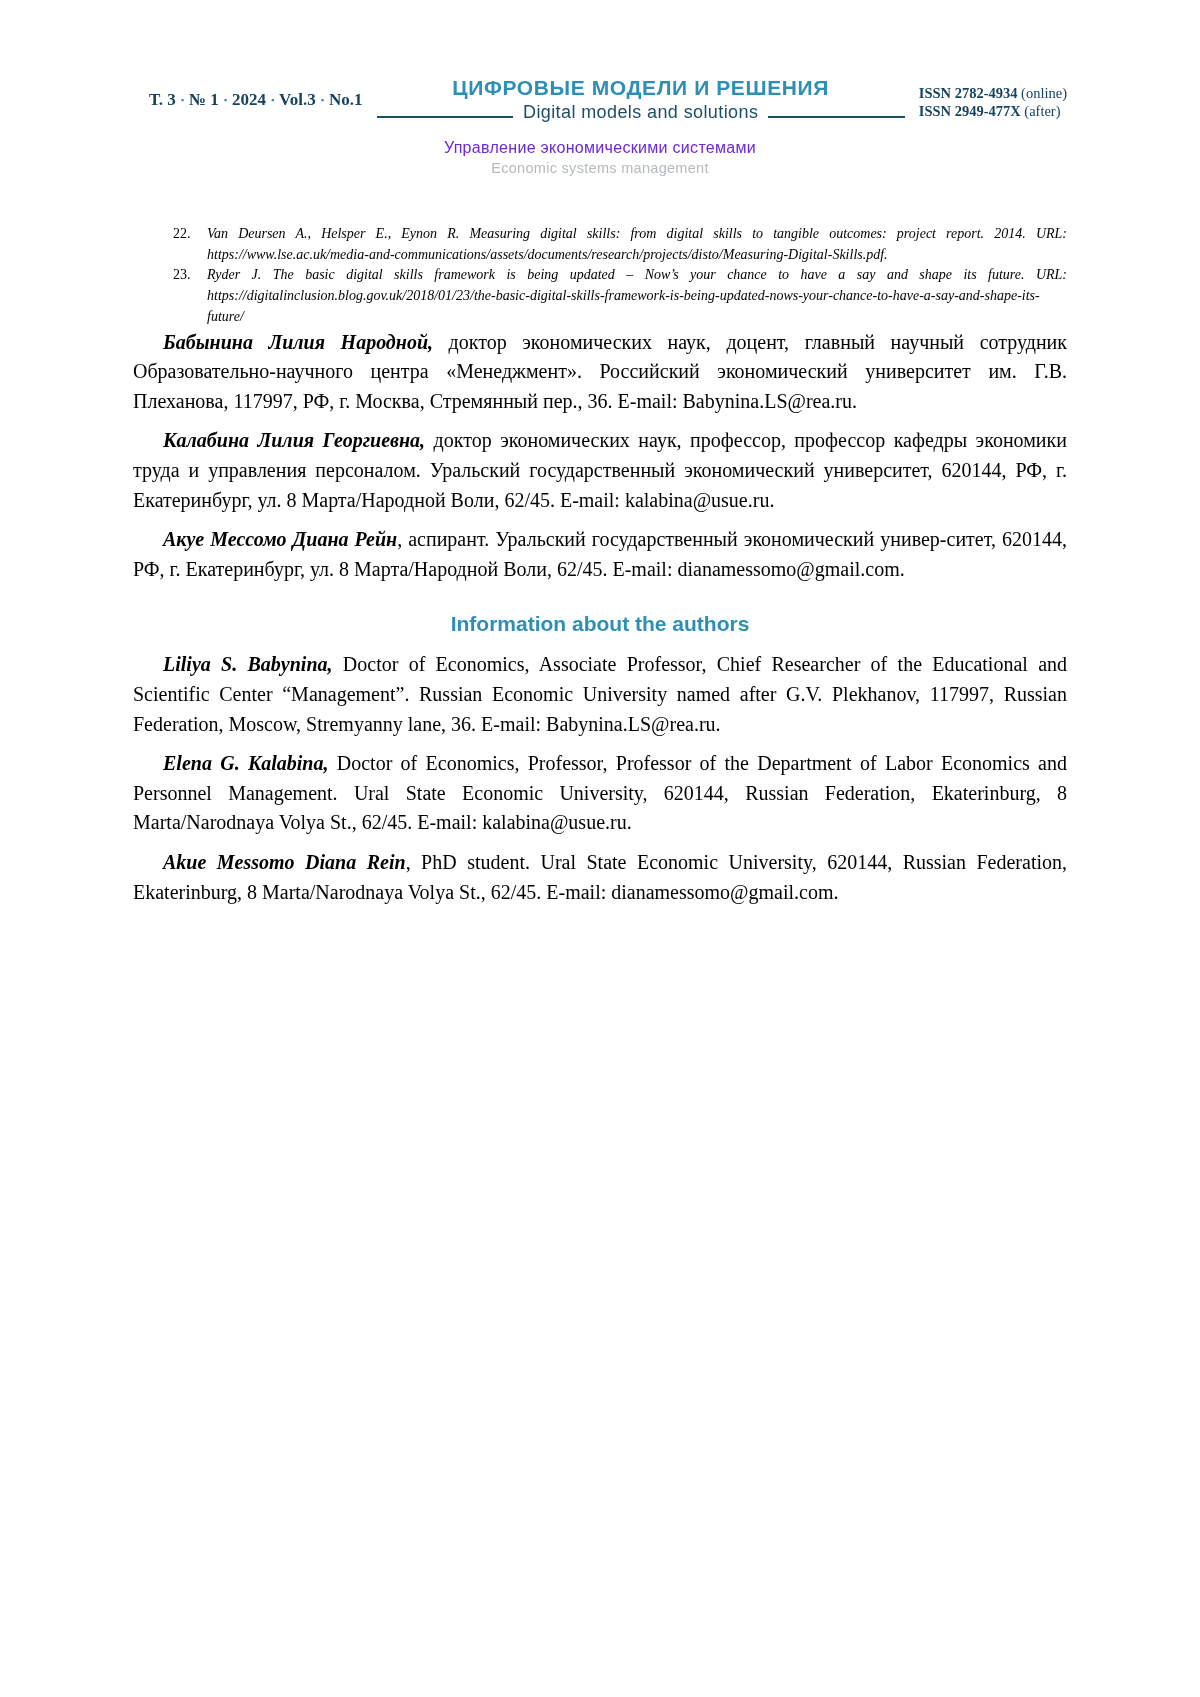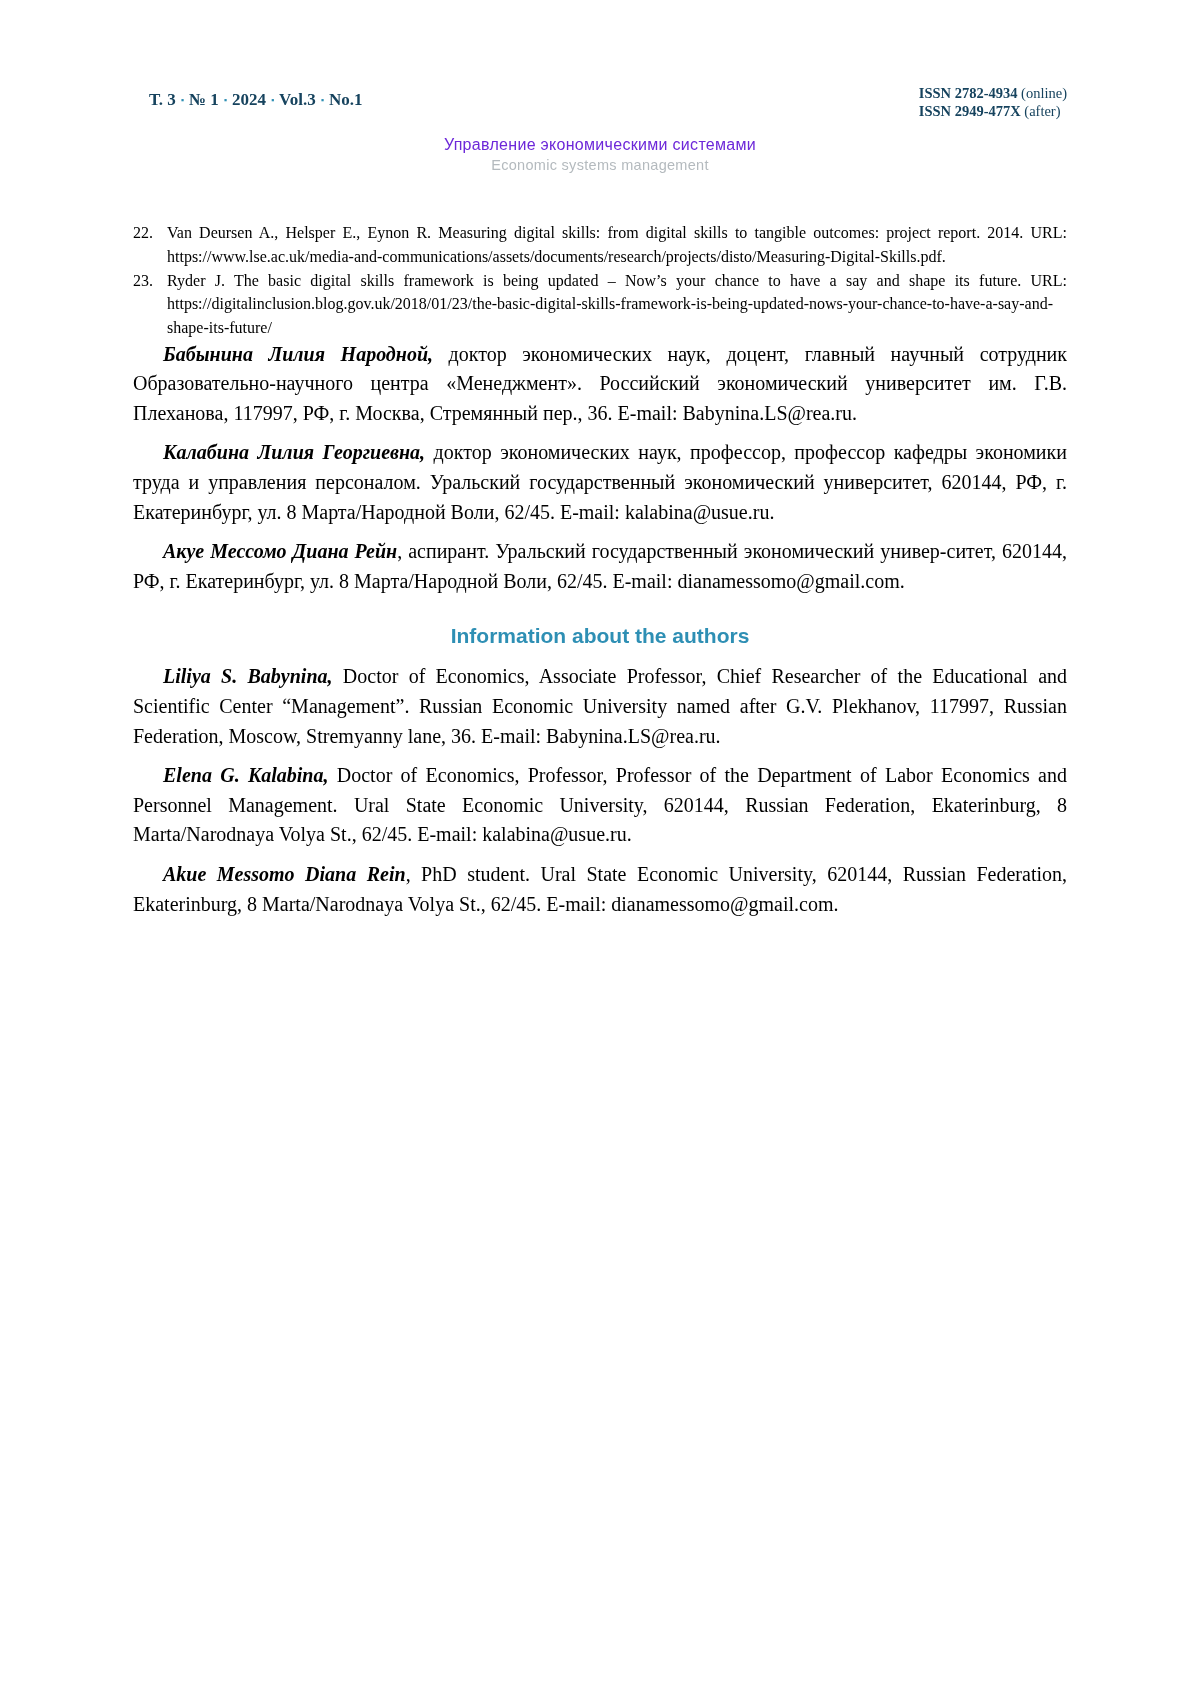--- a/index.html
+++ b/index.html
@@ -73,24 +73,24 @@
   }
   .section-en {
     font-family: "Liberation Sans", sans-serif;
     font-size: 14.5px;
     color: #b4babe;
     letter-spacing: 0.3px;
     margin-top: 3px;
   }
 
   
-  .refs { margin-top: 48px; font-size: 16px; line-height: 1.48; }
+  .refs { margin-top: 48px; font-size: 14px; line-height: 1.48; margin-left: 40px; }
   .ref-item { display: flex; }
   .ref-num { flex: 0 0 34px; }
-  .ref-text { flex: 1; text-align: justify; overflow-wrap: anywhere; }
+  .ref-text { flex: 1; text-align: justify; overflow-wrap: anywhere; font-style: italic; }
 
   .section-heading {
     text-align: center;
     font-family: "Liberation Sans", sans-serif;
     font-weight: bold;
     font-size: 21px;
     color: #2e8fb4;
     margin: 28px 0 14px 0;
   }
   .author-para {
@@ -117,20 +117,28 @@
 
 <div class="page">
   <div class="content">
 
     <header>
       <div class="header-row">
         <div class="issue-info">
           <span class="issue-part">Т. 3</span><span class="issue-part">№ 1</span><span class="issue-part">2024</span><span class="issue-part">Vol.3</span><span class="issue-part">No.1</span>
         </div>
 
+        <div class="title-block">
+          <div class="journal-title-ru">ЦИФРОВЫЕ МОДЕЛИ И РЕШЕНИЯ</div>
+          <div class="title-en-row">
+            <span class="title-line"></span>
+            <span class="journal-title-en">Digital models and solutions</span>
+            <span class="title-line"></span>
+          </div>
+        </div>
 
         <div class="issn-block">
           <div>
             <span class="issn-num">ISSN 2782-4934</span>
             <span class="issn-suffix">(online)</span>
           </div>
           <div>
             <span class="issn-num">ISSN 2949-477X</span>
             <span class="issn-suffix">(after)</span>
           </div>

